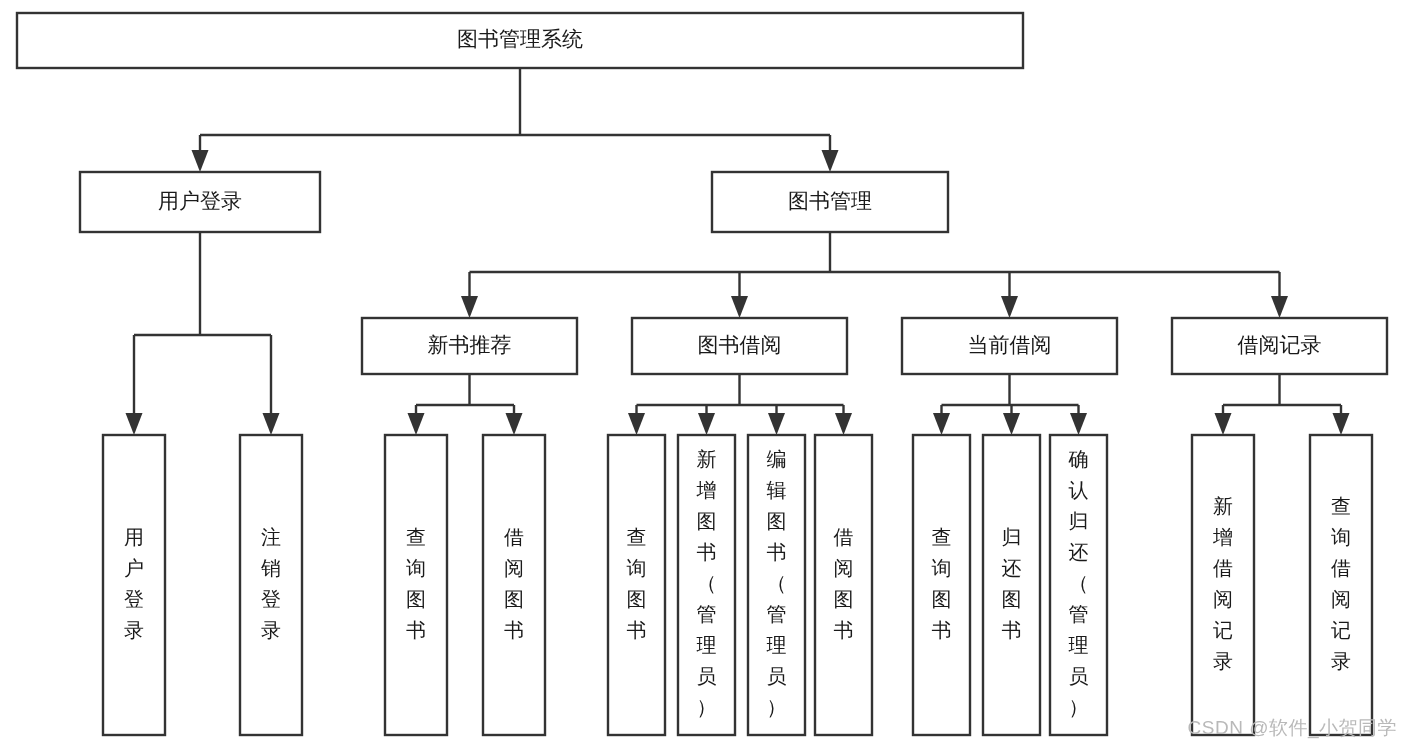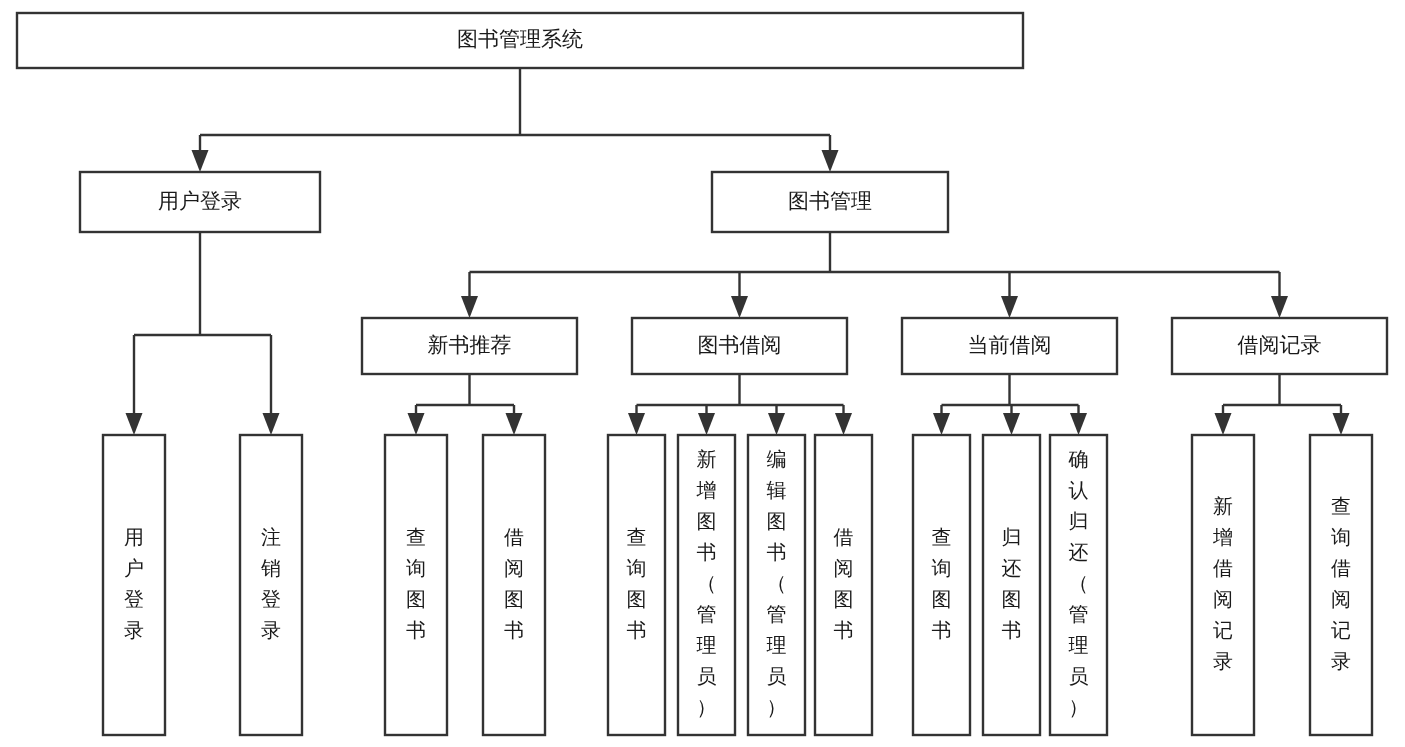--- a/index.html
+++ b/index.html
@@ -214,13 +214,14 @@
         <g>
           <rect class="node-box" x="1192" y="435" width="62" height="300"></rect>
           <text class="node-label vertical" x="1223" y="507.5"><tspan x="1223" dy="0">新</tspan><tspan x="1223" dy="31">增</tspan><tspan x="1223" dy="31">借</tspan><tspan x="1223" dy="31">阅</tspan><tspan x="1223" dy="31">记</tspan><tspan x="1223" dy="31">录</tspan></text>
         </g>
         <g>
           <rect class="node-box" x="1310" y="435" width="62" height="300"></rect>
           <text class="node-label vertical" x="1341" y="507.5"><tspan x="1341" dy="0">查</tspan><tspan x="1341" dy="31">询</tspan><tspan x="1341" dy="31">借</tspan><tspan x="1341" dy="31">阅</tspan><tspan x="1341" dy="31">记</tspan><tspan x="1341" dy="31">录</tspan></text>
         </g>
       </g>
   </svg>
+  <div class="watermark">CSDN @软件_小贺同学</div>
 </div>
 
 </body></html>

